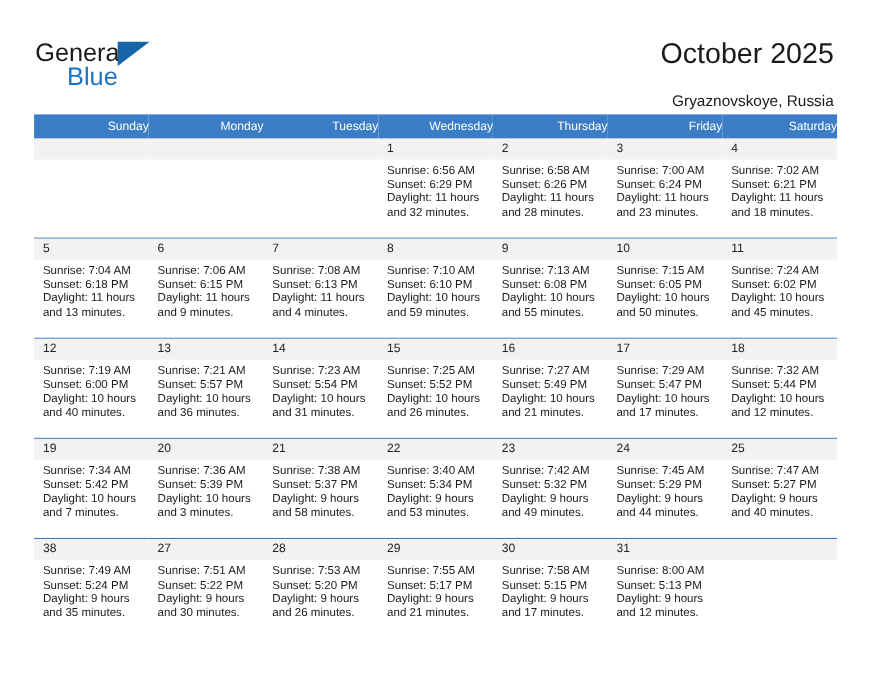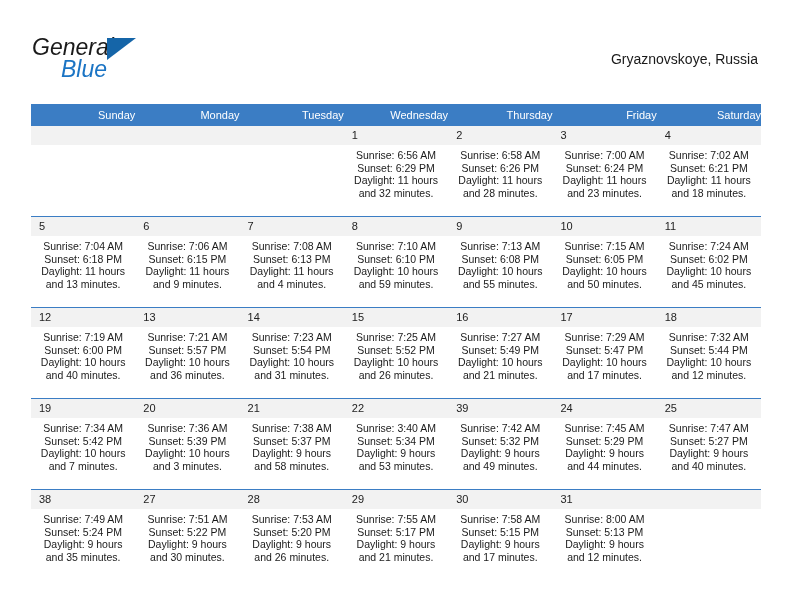--- a/index.html
+++ b/index.html
@@ -27,21 +27,20 @@
     left: 0; top: 0;
     width: 792px;
     height: 100px;
   }
   .brand {
     position: absolute;
     left: 32px;
     top: 34px;
     width: 180px;
     height: 52px;
-    font-style: italic;
   }
   .brand-general {
     position: absolute;
     left: 0; top: 0;
     font-size: 23px;
     letter-spacing: 0px;
     color: #1a1a1a;
     font-family: "Liberation Sans", sans-serif;
     line-height: 26px;
   }
@@ -133,38 +132,38 @@
     box-sizing: content-box;
   }
   .daynum.empty {
     color: transparent;
   }
   .details {
     padding: 4px 8px 0 8px;
     font-size: 10.5px;
     line-height: 12.6px;
     color: #1a1a1a;
-    text-align: center;
   }
   .details div { white-space: nowrap; }
 </style>
 </head>
 <body>
 
 <div class="page">
 
   <div class="header">
 
     <div class="brand">
       <span class="brand-general">General</span>
       <span class="brand-triangle"></span>
       <span class="brand-blue">Blue</span>
     </div>
 
     <div class="title-block">
+      <div class="cal-title">October 2025</div>
       <div class="cal-subtitle">Gryaznovskoye, Russia</div>
     </div>
 
   </div>
 
   <table class="calendar">
     <colgroup>
       <col>
         <col>
         <col>
@@ -444,21 +443,21 @@
               <div class="details">
                 <div>Sunrise: 3:40 AM</div>
                 <div>Sunset: 5:34 PM</div>
                 <div>Daylight: 9 hours</div>
                 <div>and 53 minutes.</div>
               </div>
             </div>
           </td>
           <td>
             <div class="cell-inner">
-              <div class="daynum">39</div>
+              <div class="daynum">23</div>
               <div class="details">
                 <div>Sunrise: 7:42 AM</div>
                 <div>Sunset: 5:32 PM</div>
                 <div>Daylight: 9 hours</div>
                 <div>and 49 minutes.</div>
               </div>
             </div>
           </td>
           <td>
             <div class="cell-inner">

